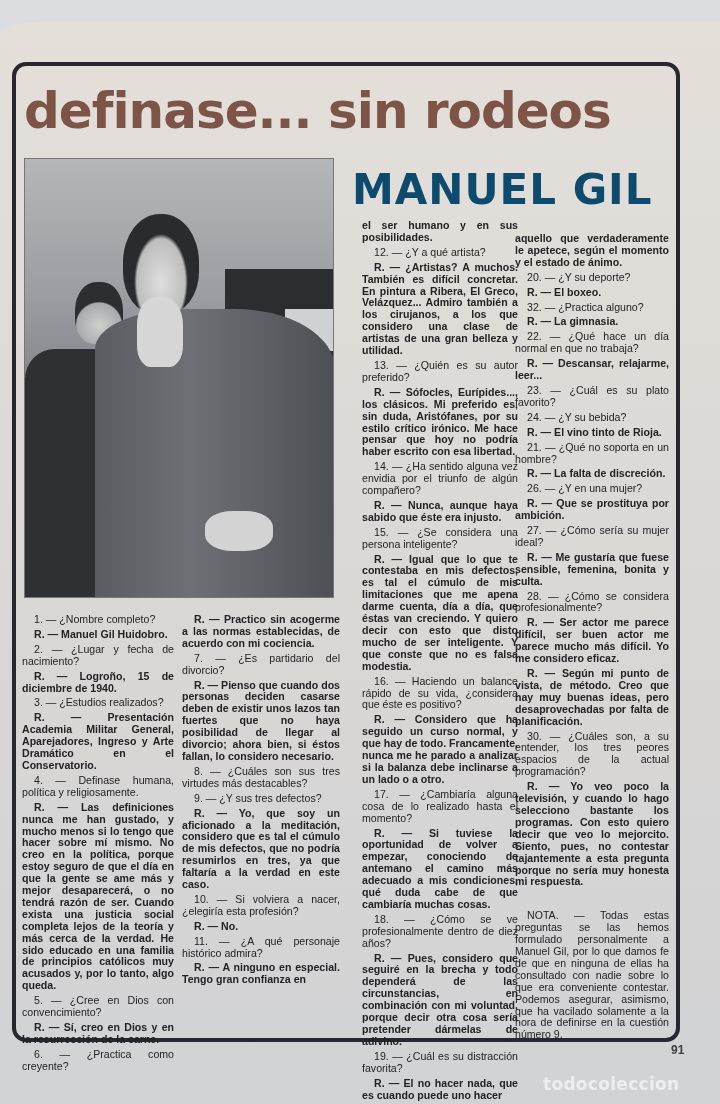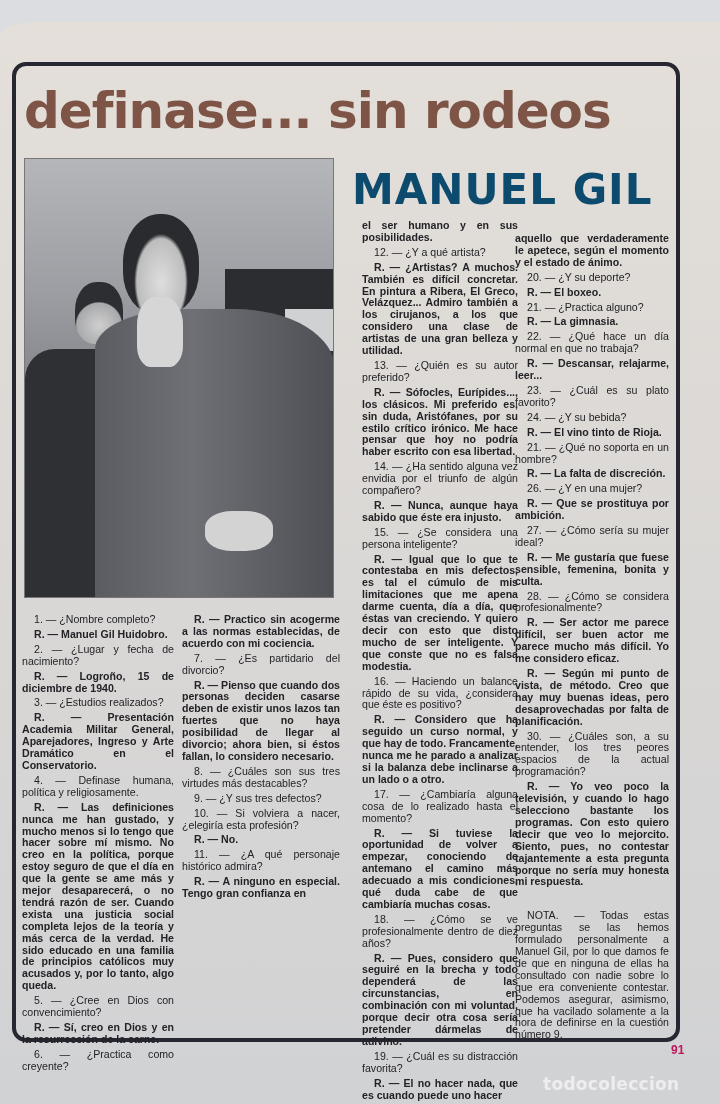--- a/index.html
+++ b/index.html
@@ -116,21 +116,21 @@
   .q { font-weight: normal; text-indent: 12px; }
   .a { font-weight: bold; text-indent: 12px; }
   .cont { text-indent: 0; }
   .col1 { left: 22px; top: 614px; width: 152px; }
   .col2 { left: 182px; top: 614px; width: 158px; }
   .col3 { left: 347px; top: 220px; width: 156px; margin-left: 15px; }
   .col4 { left: 515px; top: 233px; width: 154px; }
   .nota { font-weight: normal; text-indent: 12px; margin-top: 22px; }
   .pagenum {
     position: absolute; left: 671px; top: 1043px;
-    font-size: 12px; font-weight: bold; color: #be185d;
+    font-size: 12px; font-weight: bold; color: #404040;
     font-family: "Liberation Sans", sans-serif;
   }
   .watermark {
     position: absolute; left: 543px; top: 1074px;
     font-family: "DejaVu Sans", sans-serif;
     font-weight: bold; font-size: 17px;
     color: #f1f1f2; opacity: 0.9;
     letter-spacing: 0.3px;
   }
 </style>
@@ -166,20 +166,21 @@
     <p class="q">5. — ¿Cree en Dios con convencimiento?</p>
     <p class="a">R. — Sí, creo en Dios y en la resurrección de la carne.</p>
     <p class="q">6. — ¿Practica como creyente?</p>
   </div>
 <div class="col col2">
     <p class="a">R. — Practico sin acogerme a las normas establecidas, de acuerdo con mi cociencia.</p>
     <p class="q">7. — ¿Es partidario del divorcio?</p>
     <p class="a">R. — Pienso que cuando dos personas deciden casarse deben de existir unos lazos tan fuertes que no haya posibilidad de llegar al divorcio; ahora bien, si éstos fallan, lo considero necesario.</p>
     <p class="q">8. — ¿Cuáles son sus tres virtudes más destacables?</p>
     <p class="q">9. — ¿Y sus tres defectos?</p>
+    <p class="a">R. — Yo, que soy un aficionado a la meditación, considero que es tal el cúmulo de mis defectos, que no podría resumirlos en tres, ya que faltaría a la verdad en este caso.</p>
     <p class="q">10. — Si volviera a nacer, ¿elegiría esta profesión?</p>
     <p class="a">R. — No.</p>
     <p class="q">11. — ¿A qué personaje histórico admira?</p>
     <p class="a">R. — A ninguno en especial. Tengo gran confianza en</p>
   </div>
 <div class="col col3">
     <p class="a cont">el ser humano y en sus posibilidades.</p>
     <p class="q">12. — ¿Y a qué artista?</p>
     <p class="a">R. — ¿Artistas? A muchos. También es difícil concretar. En pintura a Ribera, El Greco, Velázquez... Admiro también a los cirujanos, a los que considero una clase de artistas de una gran belleza y utilidad.</p>
     <p class="q">13. — ¿Quién es su autor preferido?</p>
@@ -194,21 +195,21 @@
     <p class="a">R. — Si tuviese la oportunidad de volver a empezar, conociendo de antemano el camino más adecuado a mis condiciones, qué duda cabe de que cambiaría muchas cosas.</p>
     <p class="q">18. — ¿Cómo se ve profesionalmente dentro de diez años?</p>
     <p class="a">R. — Pues, considero que seguiré en la brecha y todo dependerá de las circunstancias, en combinación con mi voluntad, porque decir otra cosa sería pretender dármelas de adivino.</p>
     <p class="q">19. — ¿Cuál es su distracción favorita?</p>
     <p class="a">R. — El no hacer nada, que es cuando puede uno hacer</p>
   </div>
 <div class="col col4">
 <p class="a cont">aquello que verdaderamente le apetece, según el momento y el estado de ánimo.</p>
     <p class="q">20. — ¿Y su deporte?</p>
     <p class="a">R. — El boxeo.</p>
-    <p class="q">21. — ¿Practica alguno?</p>
+    <p class="q">32. — ¿Practica alguno?</p>
     <p class="a">R. — La gimnasia.</p>
     <p class="q">22. — ¿Qué hace un día normal en que no trabaja?</p>
     <p class="a">R. — Descansar, relajarme, leer...</p>
     <p class="q">23. — ¿Cuál es su plato favorito?</p>
     <p class="q">24. — ¿Y su bebida?</p>
     <p class="a">R. — El vino tinto de Rioja.</p>
     <p class="q">21. — ¿Qué no soporta en un hombre?</p>
     <p class="a">R. — La falta de discreción.</p>
     <p class="q">26. — ¿Y en una mujer?</p>
     <p class="a">R. — Que se prostituya por ambición.</p>

